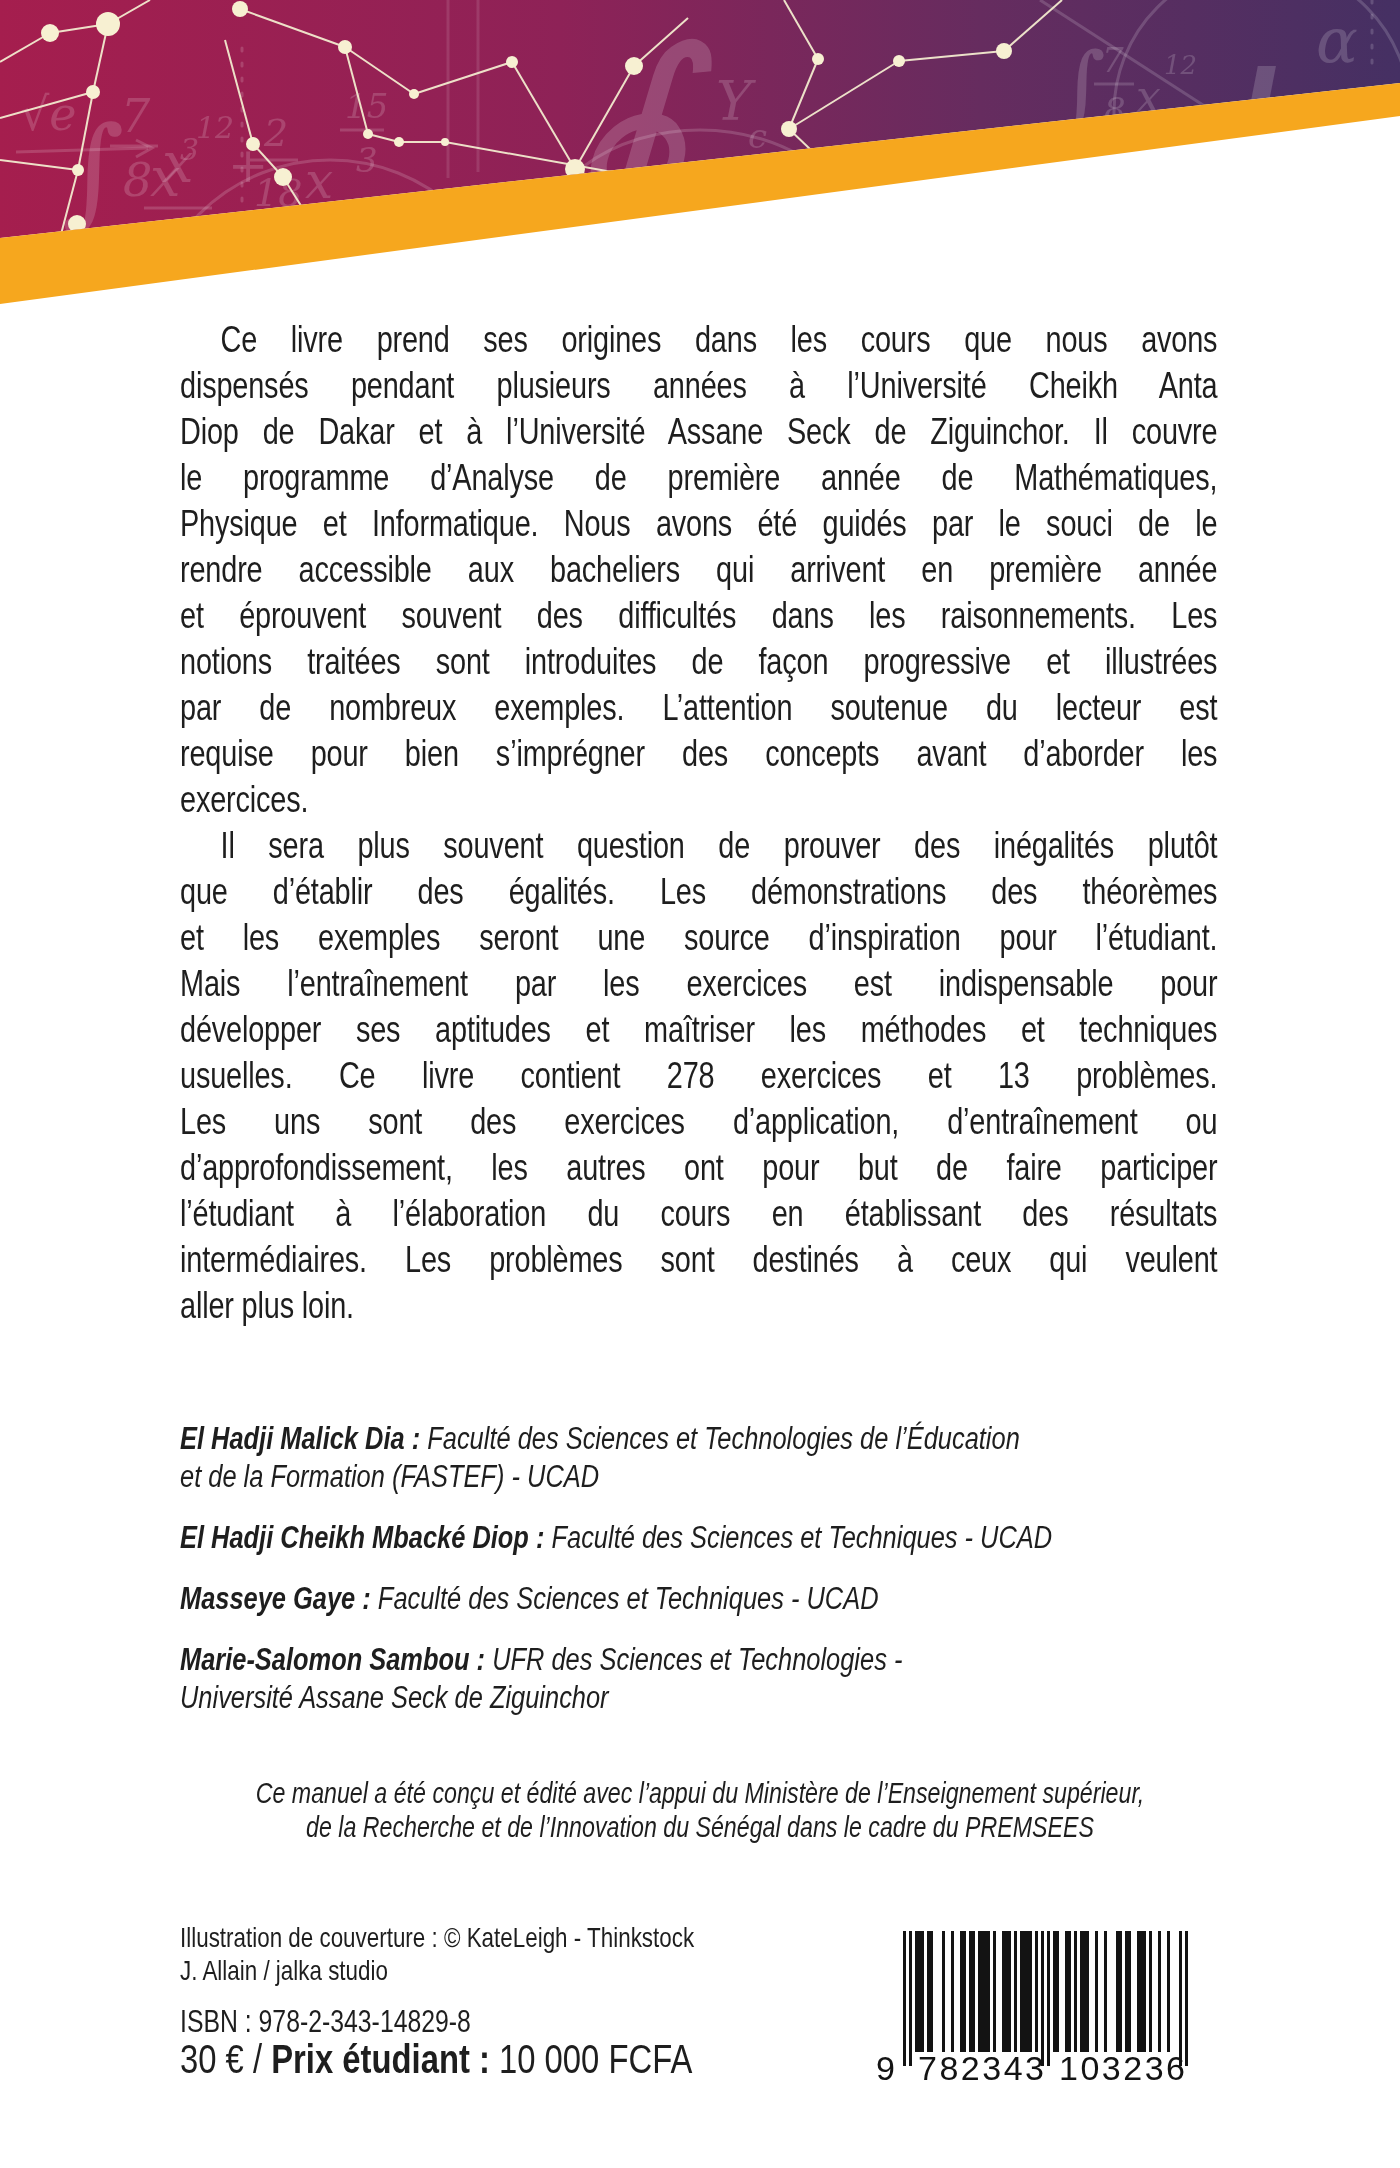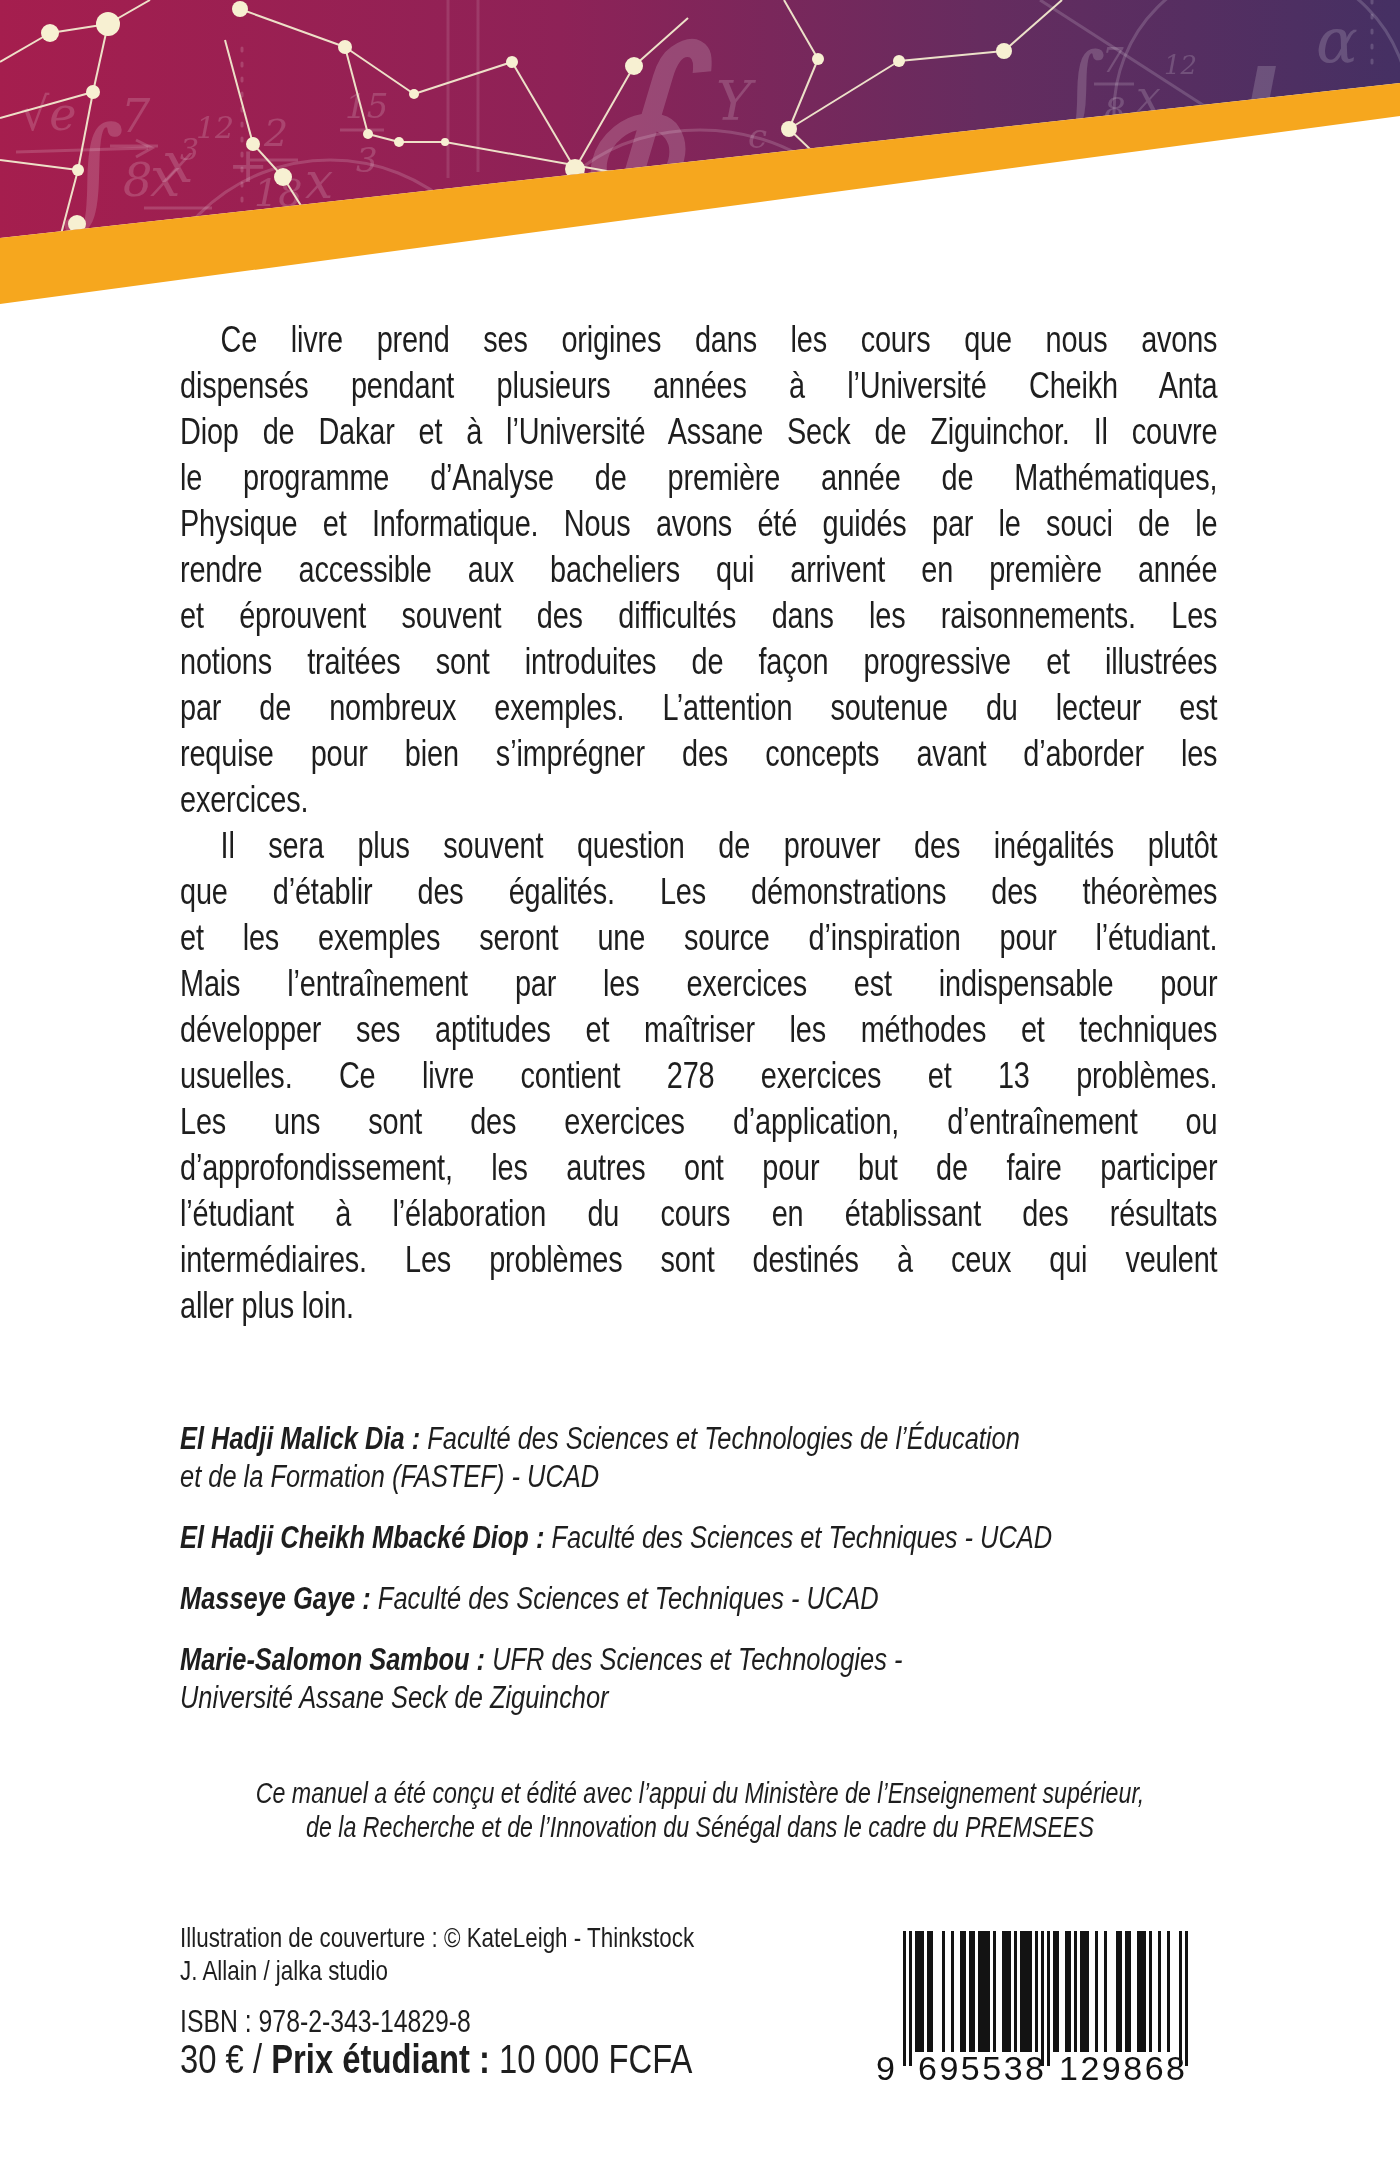--- a/index.html
+++ b/index.html
@@ -260,17 +260,17 @@
         <div class="bar" style="left: 213px; width: 6px;"></div>
         <div class="bar" style="left: 222px; width: 6px;"></div>
         <div class="bar" style="left: 234px; width: 9px;"></div>
         <div class="bar" style="left: 246px; width: 3px;"></div>
         <div class="bar" style="left: 255px; width: 3px;"></div>
         <div class="bar" style="left: 264px; width: 3px;"></div>
         <div class="bar tall" style="left: 276px; width: 3px;"></div>
         <div class="bar tall" style="left: 282px; width: 3px;"></div>
       </div>
     <div class="bcd bcd9">9</div>
-    <div class="bcd bcdg1">695538</div>
-    <div class="bcd bcdg2">129868</div>
+    <div class="bcd bcdg1">782343</div>
+    <div class="bcd bcdg2">103236</div>
   </div>
 
 </div>
 
 </body></html>

